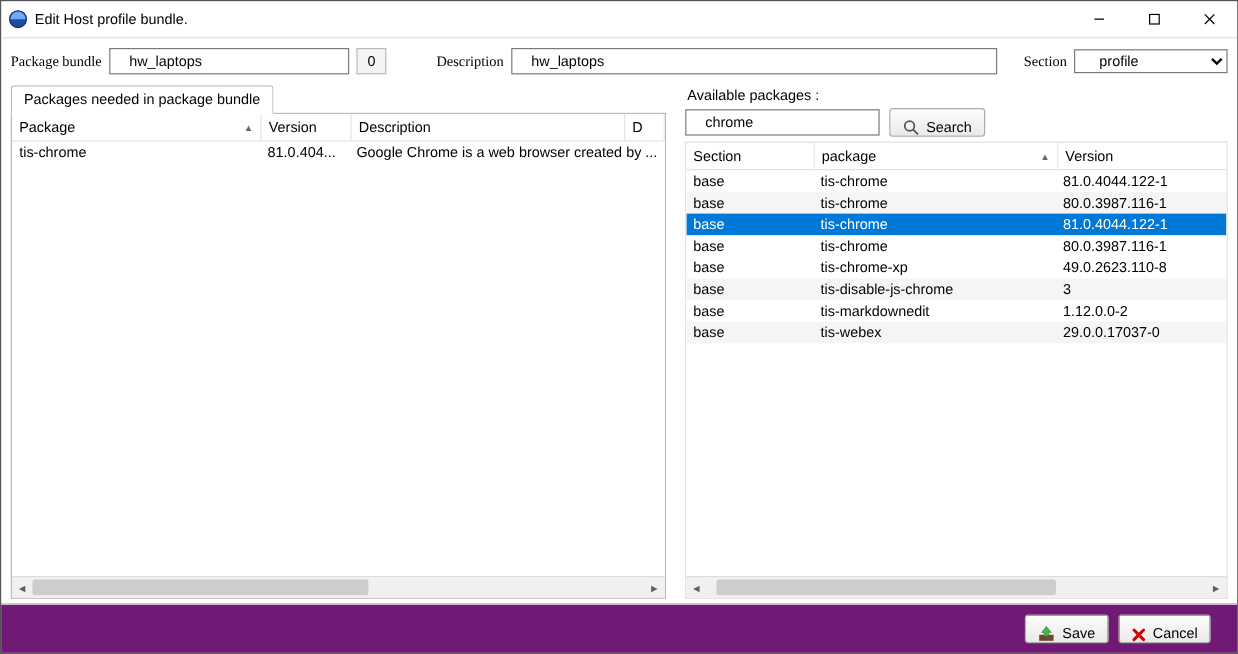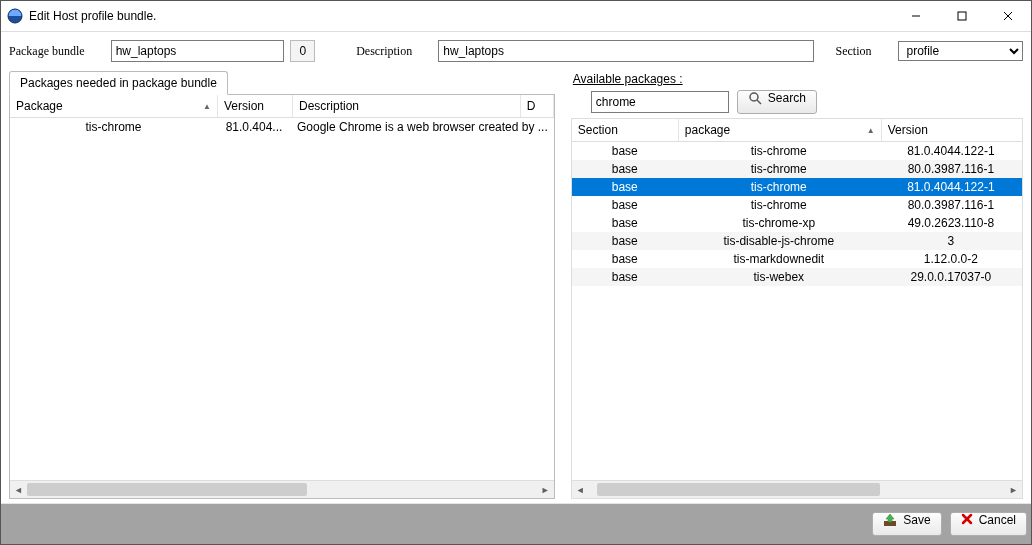--- a/index.html
+++ b/index.html
@@ -50,24 +50,23 @@
   .form-row {
     display: flex;
     align-items: center;
     padding: 8px;
     gap: 6px;
   }
   .form-row label { white-space: nowrap; font-family: Liberation Serif, serif; }
   input[type=text], select {
     height: 20px;
     border: 1px solid #7a7a7a;
-    padding: 0 4px;
+    padding: 0 16px;
     font: inherit;
     background: #fff;
-    margin-left: 20px;
   }
   .pkg-bundle-input { width: 170px; }
   .num-box { width: 24px; text-align: center; border:1px solid #bbb; background:#f4f4f4; }
   .desc-input { width: 380px; }
   .section-select { width: 130px; }
 
   
   .content {
     flex: 1;
     display: flex;
@@ -133,21 +132,20 @@
   }
   .grid-body {
     flex: 1;
     overflow: hidden;
     background: #fff;
   }
   .grid-row {
     display: flex;
     height: 18px;
     align-items: center;
-    text-align: center;
   }
   .grid-row.alt { background: #f5f5f5; }
   .grid-row.selected { background: #0078d7; color: #fff; }
   .grid-row .cell {
     padding: 0 6px;
     overflow: hidden;
     white-space: nowrap;
     text-overflow: ellipsis;
   }
 
@@ -161,31 +159,31 @@
   .r-pkg { width: 190px; }
   .r-ver { flex: 1; }
 
   .sort-tri {
     font-size: 8px;
     color: #666;
   }
   .sort-tri.right { margin-left: auto; }
 
   
-  .avail-label { padding: 2px 2px 4px 2px; text-decoration: underline; }
+  .avail-label { padding: 2px 2px 4px 2px; }
   .search-row { display: flex; gap: 8px; align-items: center; margin-bottom: 4px; }
   .search-input { width: 128px; }
   .btn {
     height: 24px;
     border: 1px solid #adadad;
     background: linear-gradient(#fdfdfd, #e9e9e9);
     border-radius: 3px;
     padding: 0 10px;
     display: inline-flex;
-    align-items: flex-start;
+    align-items: flex-end;
     gap: 6px;
     font: inherit;
   }
 
   .right-grid {
     flex: 1;
     border: 1px solid #ddd;
     background: #fff;
     min-height: 0;
     display: flex;
@@ -213,22 +211,22 @@
   .add-deps-row { padding: 6px 0 0 0; }
 
   
   .footer {
     height: 40px;
     border-top: 1px solid #e5e5e5;
     display: flex;
     align-items: center;
     justify-content: flex-end;
     gap: 8px;
-    padding: 0 4px;
-    background: #a3a3a3;
+    padding: 0 22px;
+    background: #701a75;
   }
   .icon { display:inline-flex; }
 </style>
 </head>
 <body>
 
 <div class="window">
 
   <div class="titlebar">
     <span class="app-icon icon">

